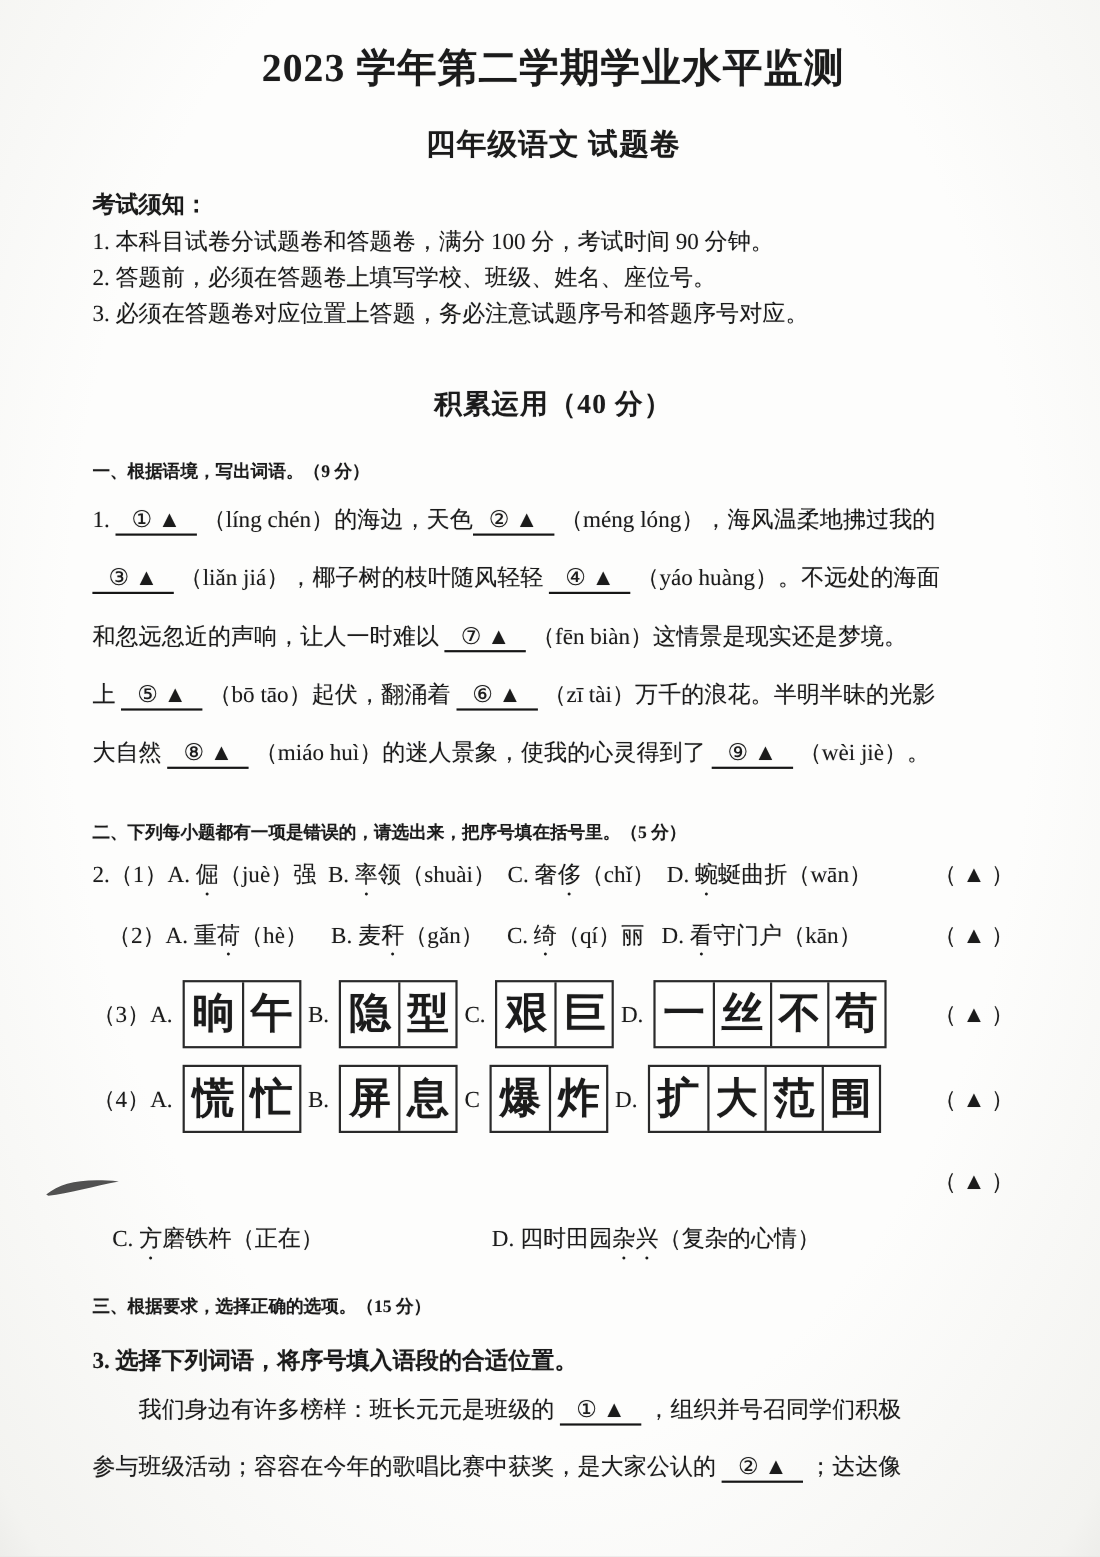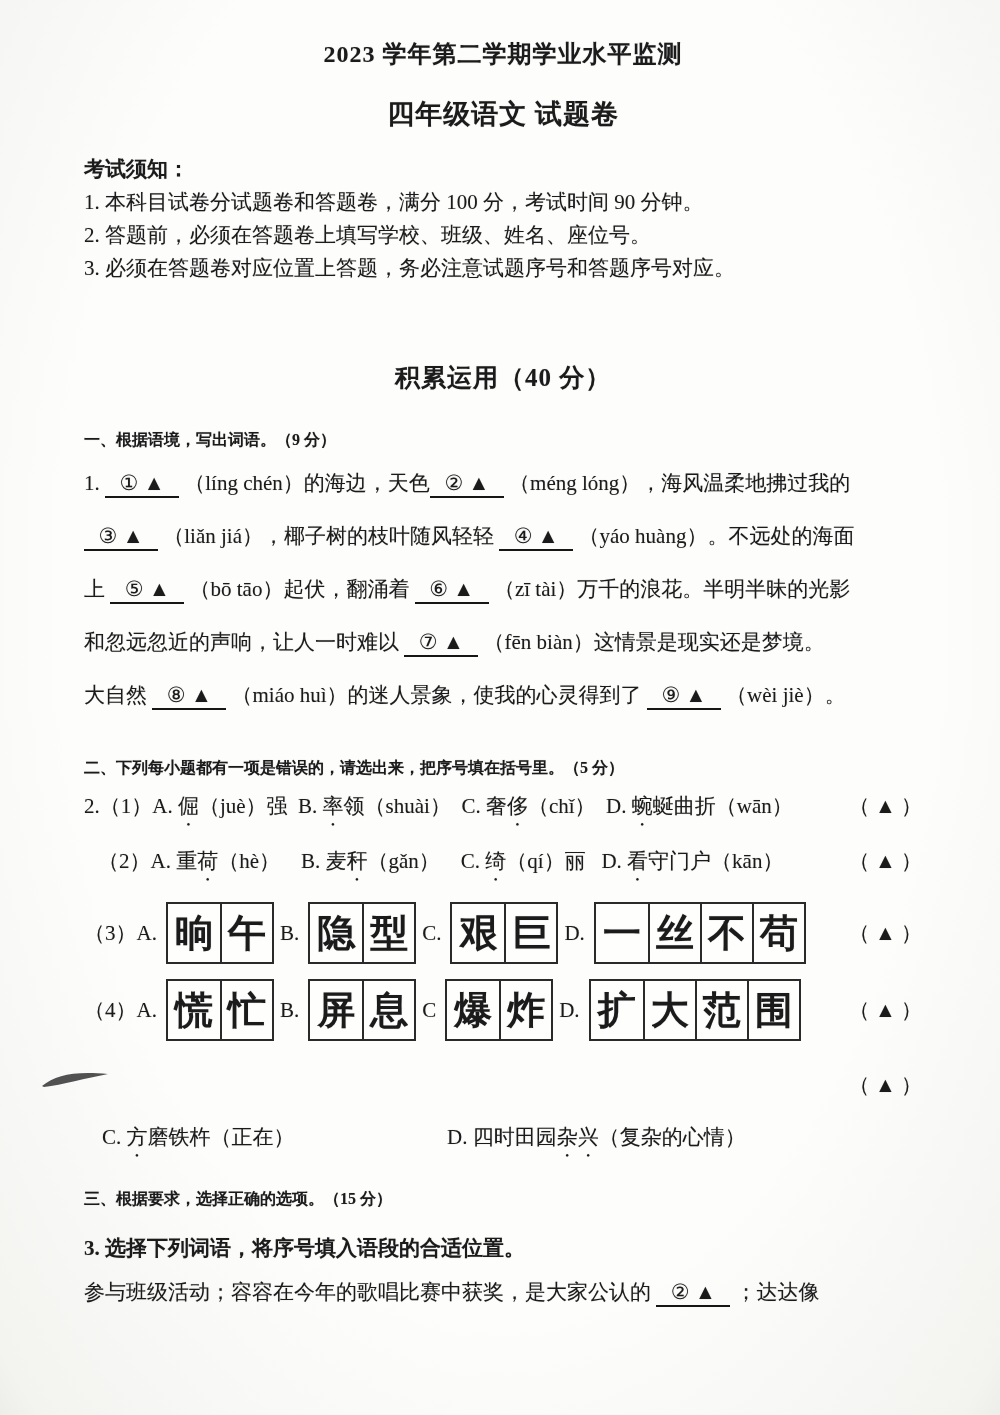--- a/index.html
+++ b/index.html
@@ -12,33 +12,33 @@
   }
   .page {
     position:relative;
     width:1000px; height:1415px;
     background:radial-gradient(ellipse at 50% 42%, #fdfdfc 62%, #f3f3f0 96%, #ededea 100%);
     padding:34px 78px 0 84px;
     overflow:hidden;
     text-shadow:0 0 1px rgba(20,20,20,.28);
   }
   .title {
-    text-align:center; font-size:24px; font-weight:700; letter-spacing:1px;
+    text-align:center; font-size:36px; font-weight:700; letter-spacing:1px;
     margin:4px 0 0 0;
   }
   .subtitle {
     text-align:center; font-size:27px; font-weight:700; letter-spacing:1px;
     margin:26px 0 0 0;
   }
   .notice { margin-top:20px; font-size:21px; }
   .notice-heading { font-weight:600; line-height:34px; }
   .notice-item { line-height:33px; }
   .section-heading {
     text-align:center; font-size:25px; font-weight:700; letter-spacing:1px;
-    margin-top:76px;
+    margin-top:48px;
   }
   .q-heading { font-size:16px; font-weight:700; margin-top:36px; }
   .rich { white-space:pre-wrap; }
   .text-line { font-size:21px; line-height:53px; }
   .q1-block { margin-top:6px; }
   .blank {
     display:inline-block; min-width:74px; text-align:center;
     border-bottom:2px solid #161616; padding:0 8px 1px 8px; line-height:1.15;
   }
   .em {
@@ -84,22 +84,22 @@
     <div class="notice-item">2. 答题前，必须在答题卷上填写学校、班级、姓名、座位号。</div>
     <div class="notice-item">3. 必须在答题卷对应位置上答题，务必注意试题序号和答题序号对应。</div>
   </div>
 
   <div class="section-heading">积累运用（40 分）</div>
 
   <div class="q-heading">一、根据语境，写出词语。（9 分）</div>
   <div class="q1-block">
     <div class="text-line rich"><span class="seg">1. </span><span class="blank">① ▲</span><span class="seg"> （líng chén）的海边，天色</span><span class="blank">② ▲</span><span class="seg"> （méng lóng），海风温柔地拂过我的</span></div>
     <div class="text-line rich"><span class="blank">③ ▲</span><span class="seg"> （liǎn jiá），椰子树的枝叶随风轻轻 </span><span class="blank">④ ▲</span><span class="seg"> （yáo huàng）。不远处的海面</span></div>
+    <div class="text-line rich"><span class="seg">和忽远忽近的声响，让人一时难以 </span><span class="blank">⑦ ▲</span><span class="seg"> （fēn biàn）这情景是现实还是梦境。</span></div>
     <div class="text-line rich"><span class="seg">上 </span><span class="blank">⑤ ▲</span><span class="seg"> （bō tāo）起伏，翻涌着 </span><span class="blank">⑥ ▲</span><span class="seg"> （zī tài）万千的浪花。半明半昧的光影</span></div>
-    <div class="text-line rich"><span class="seg">和忽远忽近的声响，让人一时难以 </span><span class="blank">⑦ ▲</span><span class="seg"> （fēn biàn）这情景是现实还是梦境。</span></div>
     <div class="text-line rich"><span class="seg">大自然 </span><span class="blank">⑧ ▲</span><span class="seg"> （miáo huì）的迷人景象，使我的心灵得到了 </span><span class="blank">⑨ ▲</span><span class="seg"> （wèi jiè）。</span></div>
   </div>
 
   <div class="q-heading">二、下列每小题都有一项是错误的，请选出来，把序号填在括号里。（5 分）</div>
 
   <div class="opt-line">
     <span class="rich"><span class="seg">2.（1）A. </span><span class="em">倔</span><span class="seg">（juè）强  B. </span><span class="em">率</span><span class="seg">领（shuài）  C. 奢</span><span class="em">侈</span><span class="seg">（chǐ）  D. </span><span class="em">蜿</span><span class="seg">蜒曲折（wān）</span></span>
     <span class="ans">（ ▲ ）</span>
   </div>
 
@@ -175,17 +175,18 @@
   </div>
 
   <svg class="smudge" viewBox="0 0 72 24" xmlns="http://www.w3.org/2000/svg">
     <path d="M2 18 C 16 7, 34 3, 68 6 C 46 10, 22 17, 4 19 Z" fill="#2c2c2c" opacity="0.82"></path>
   </svg>
 
   <div class="q-heading" style="margin-top:26px;">三、根据要求，选择正确的选项。（15 分）</div>
   <div class="q3-intro">3. 选择下列词语，将序号填入语段的合适位置。</div>
 
   <div class="q3-para">
+    <div class="text-line rich"><span class="seg">　　我们身边有许多榜样：班长元元是班级的 </span><span class="blank">① ▲</span><span class="seg"> ，组织并号召同学们积极</span></div>
     <div class="text-line rich"><span class="seg">参与班级活动；容容在今年的歌唱比赛中获奖，是大家公认的 </span><span class="blank">② ▲</span><span class="seg"> ；达达像</span></div>
     <div class="text-line rich"></div>
   </div>
 
 </div>
 
 </body></html>

